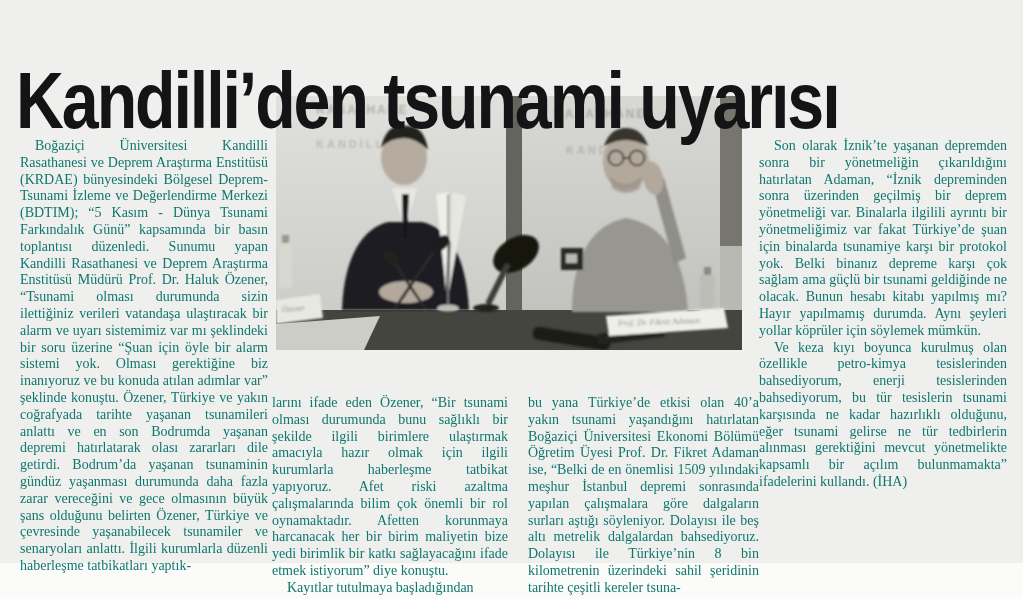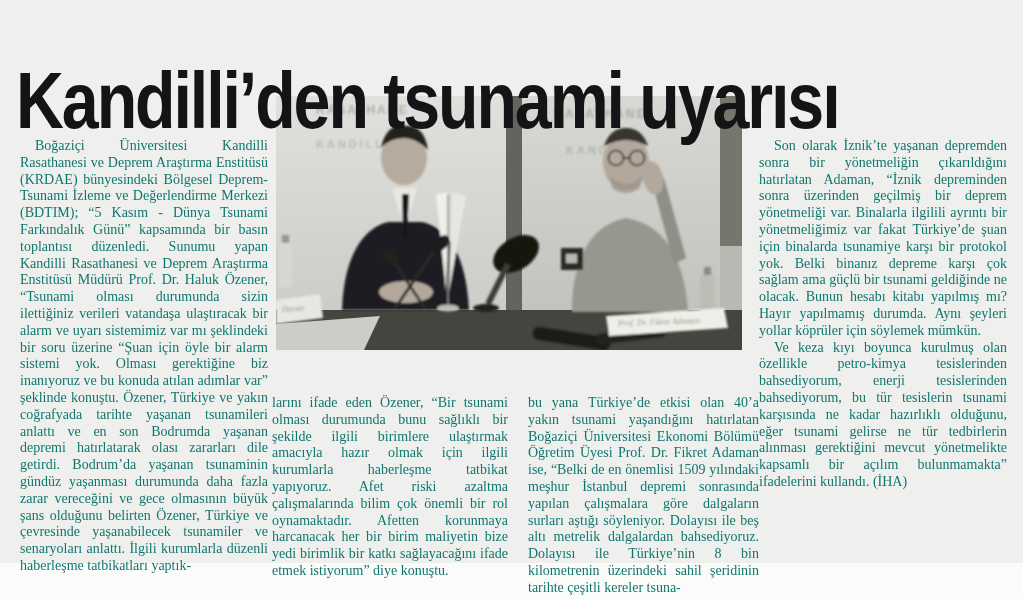--- a/index.html
+++ b/index.html
@@ -150,20 +150,21 @@
         <text x="6" y="216" font-family="Liberation Serif, serif" font-style="italic" font-size="8" fill="#8e8e86" transform="rotate(-4 6 216)">Özener</text>
         <polygon points="330,220 448,212 452,232 333,240" fill="#efefe9"></polygon>
         <text x="342" y="230" font-family="Liberation Serif, serif" font-style="italic" font-size="8.5" fill="#93938a" transform="rotate(-2 342 230)">Prof. Dr. Fikret Adaman</text>
       </g>
     </g>
   </svg>
 </div>
 
 <div class="col col2">
   <p>larını ifade eden Özener, “Bir tsunami olması durumunda bunu sağlıklı bir şekilde ilgili birimlere ulaştırmak amacıyla hazır olmak için ilgili kurumlarla haberleşme tatbikat yapıyoruz. Afet riski azaltma çalışmalarında bilim çok önemli bir rol oynamaktadır. Afetten korunmaya harcanacak her bir birim maliyetin bize yedi birimlik bir katkı sağlayacağını ifade etmek istiyorum” diye konuştu.</p>
+  <p class="indent">Kayıtlar tutulmaya başladığından</p>
 </div>
 
 <div class="col col3">
   <p>bu yana Türkiye’de etkisi olan 40’a yakın tsunami yaşandığını hatırlatan Boğaziçi Üniversitesi Ekonomi Bölümü Öğretim Üyesi Prof. Dr. Fikret Adaman ise, “Belki de en önemlisi 1509 yılındaki meşhur İstanbul depremi sonrasında yapılan çalışmalara göre dalgaların surları aştığı söyleniyor. Dolayısı ile beş altı metrelik dalgalardan bahsediyoruz. Dolayısı ile Türkiye’nin 8 bin kilometrenin üzerindeki sahil şeridinin tarihte çeşitli kereler tsuna-</p>
 </div>
 
 <div class="col col4">
   <p class="indent">Son olarak İznik’te yaşanan depremden sonra bir yönetmeliğin çıkarıldığını hatırlatan Adaman, “İznik depreminden sonra üzerinden geçilmiş bir deprem yönetmeliği var. Binalarla ilgilili ayrıntı bir yönetmeliğimiz var fakat Türkiye’de şuan için binalarda tsunamiye karşı bir protokol yok. Belki binanız depreme karşı çok sağlam ama güçlü bir tsunami geldiğinde ne olacak. Bunun hesabı kitabı yapılmış mı? Hayır yapılmamış durumda. Aynı şeyleri yollar köprüler için söylemek mümkün.</p>
   <p class="indent">Ve keza kıyı boyunca kurulmuş olan özellikle petro-kimya tesislerinden bahsediyorum, enerji tesislerinden bahsediyorum, bu tür tesislerin tsunami karşısında ne kadar hazırlıklı olduğunu, eğer tsunami gelirse ne tür tedbirlerin alınması gerektiğini mevcut yönetmelikte kapsamlı bir açılım bulunmamakta” ifadelerini kullandı. (İHA)</p>
 </div>

